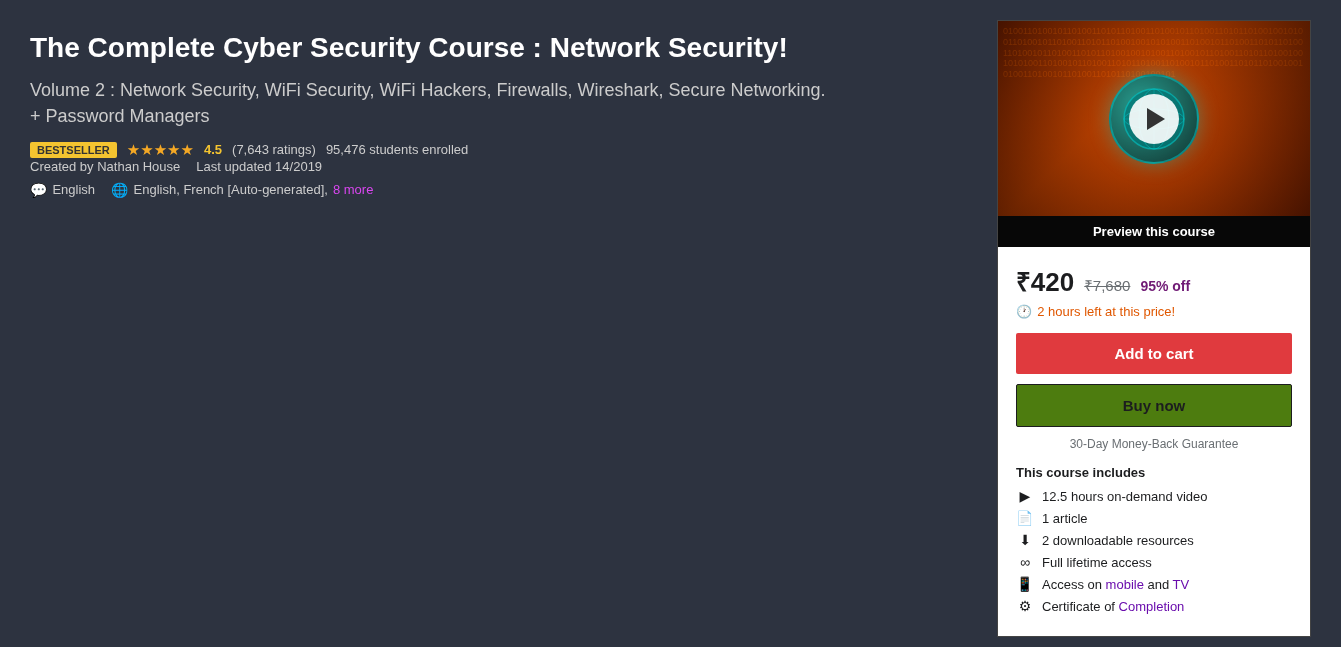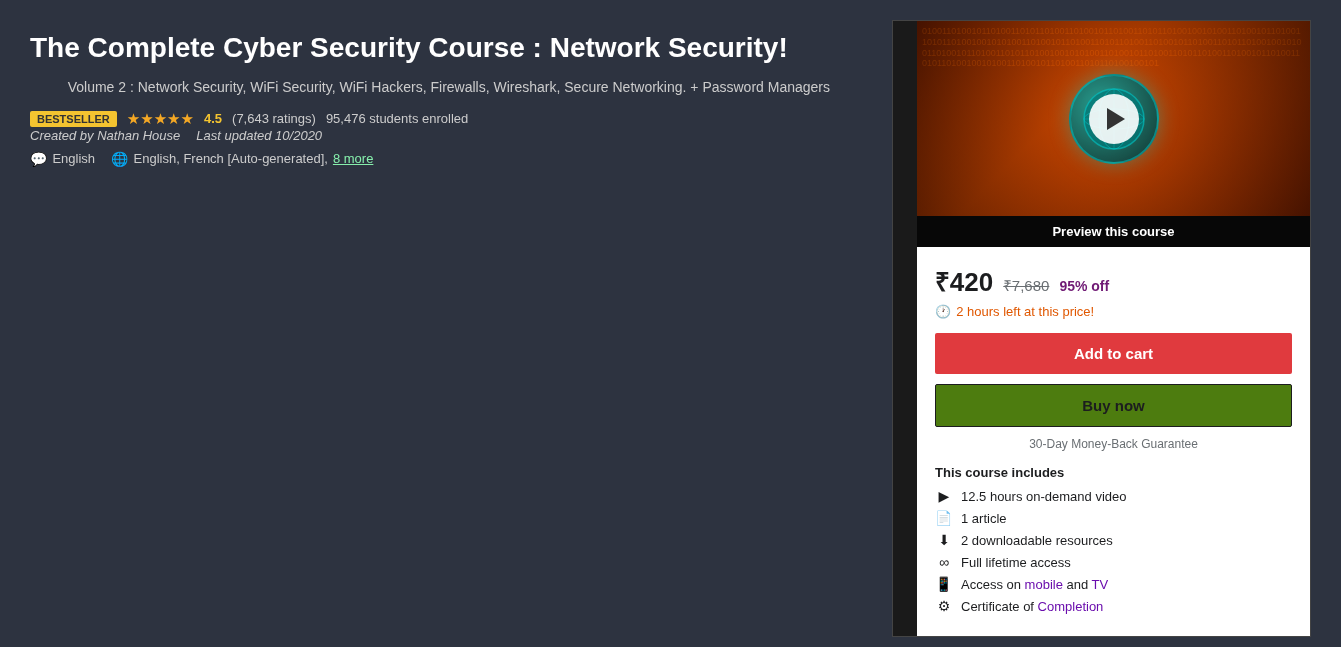--- a/index.html
+++ b/index.html
@@ -22,25 +22,24 @@
 
     .hero-title {
       font-size: 28px;
       font-weight: bold;
       color: white;
       line-height: 1.3;
       margin-bottom: 12px;
     }
 
     .hero-subtitle {
-      font-size: 14px;
+      font-size: 18px;
       color: #ccc;
       margin-bottom: 12px;
       line-height: 1.4;
-      text-align: right;
     }
 
     .ratings-row {
       display: flex;
       align-items: center;
       gap: 10px;
     }
 
     .bestseller-badge {
       background: #f4c430;
@@ -73,21 +72,20 @@
       font-size: 13px;
     }
 
     .meta-row {
       display: flex;
       align-items: center;
       gap: 16px;
       font-size: 13px;
       color: #ccc;
       margin-bottom: 8px;
-      font-style: italic;
     }
 
     .meta-row span {
       color: #ccc;
     }
 
     .lang-row {
       display: flex;
       align-items: center;
       gap: 16px;
@@ -99,33 +97,31 @@
       display: flex;
       align-items: center;
       gap: 5px;
     }
 
     .lang-icon {
       font-size: 14px;
     }
 
     .lang-more {
-      color: #86efac;
-      text-decoration: underline;
+      color: #d946ef;
       cursor: pointer;
     }
 
     
     .video-panel {
-      width: 419px;
+      width: 314px;
       background: #1a1a1a;
       border: 1px solid #444;
       flex-shrink: 0;
       margin-top: -10px;
-      padding-left: 24px;
     }
 
     .video-thumbnail {
       position: relative;
       width: 100%;
       height: 195px;
       background: linear-gradient(135deg, #8b2500 0%, #c44000 40%, #8b2500 100%);
       overflow: hidden;
       cursor: pointer;
       display: flex;
@@ -315,21 +311,21 @@
     <div class="ratings-row">
       <span class="bestseller-badge">BESTSELLER</span>
       <span class="stars">★★★★★</span>
       <span class="rating-number">4.5</span>
       <span class="ratings-count">(7,643 ratings)</span>
       <span class="enrolled">95,476 students enrolled</span>
     </div>
 
     <div class="meta-row">
       <span>Created by Nathan House</span>
-      <span>Last updated 10/2020</span>
+      <span>Last updated 14/2019</span>
     </div>
 
     <div class="lang-row">
       <div class="lang-item">
         <span class="lang-icon">💬</span>
         <span>English</span>
       </div>
       <div class="lang-item">
         <span class="lang-icon">🌐</span>
         <span>English, French [Auto-generated],</span>

